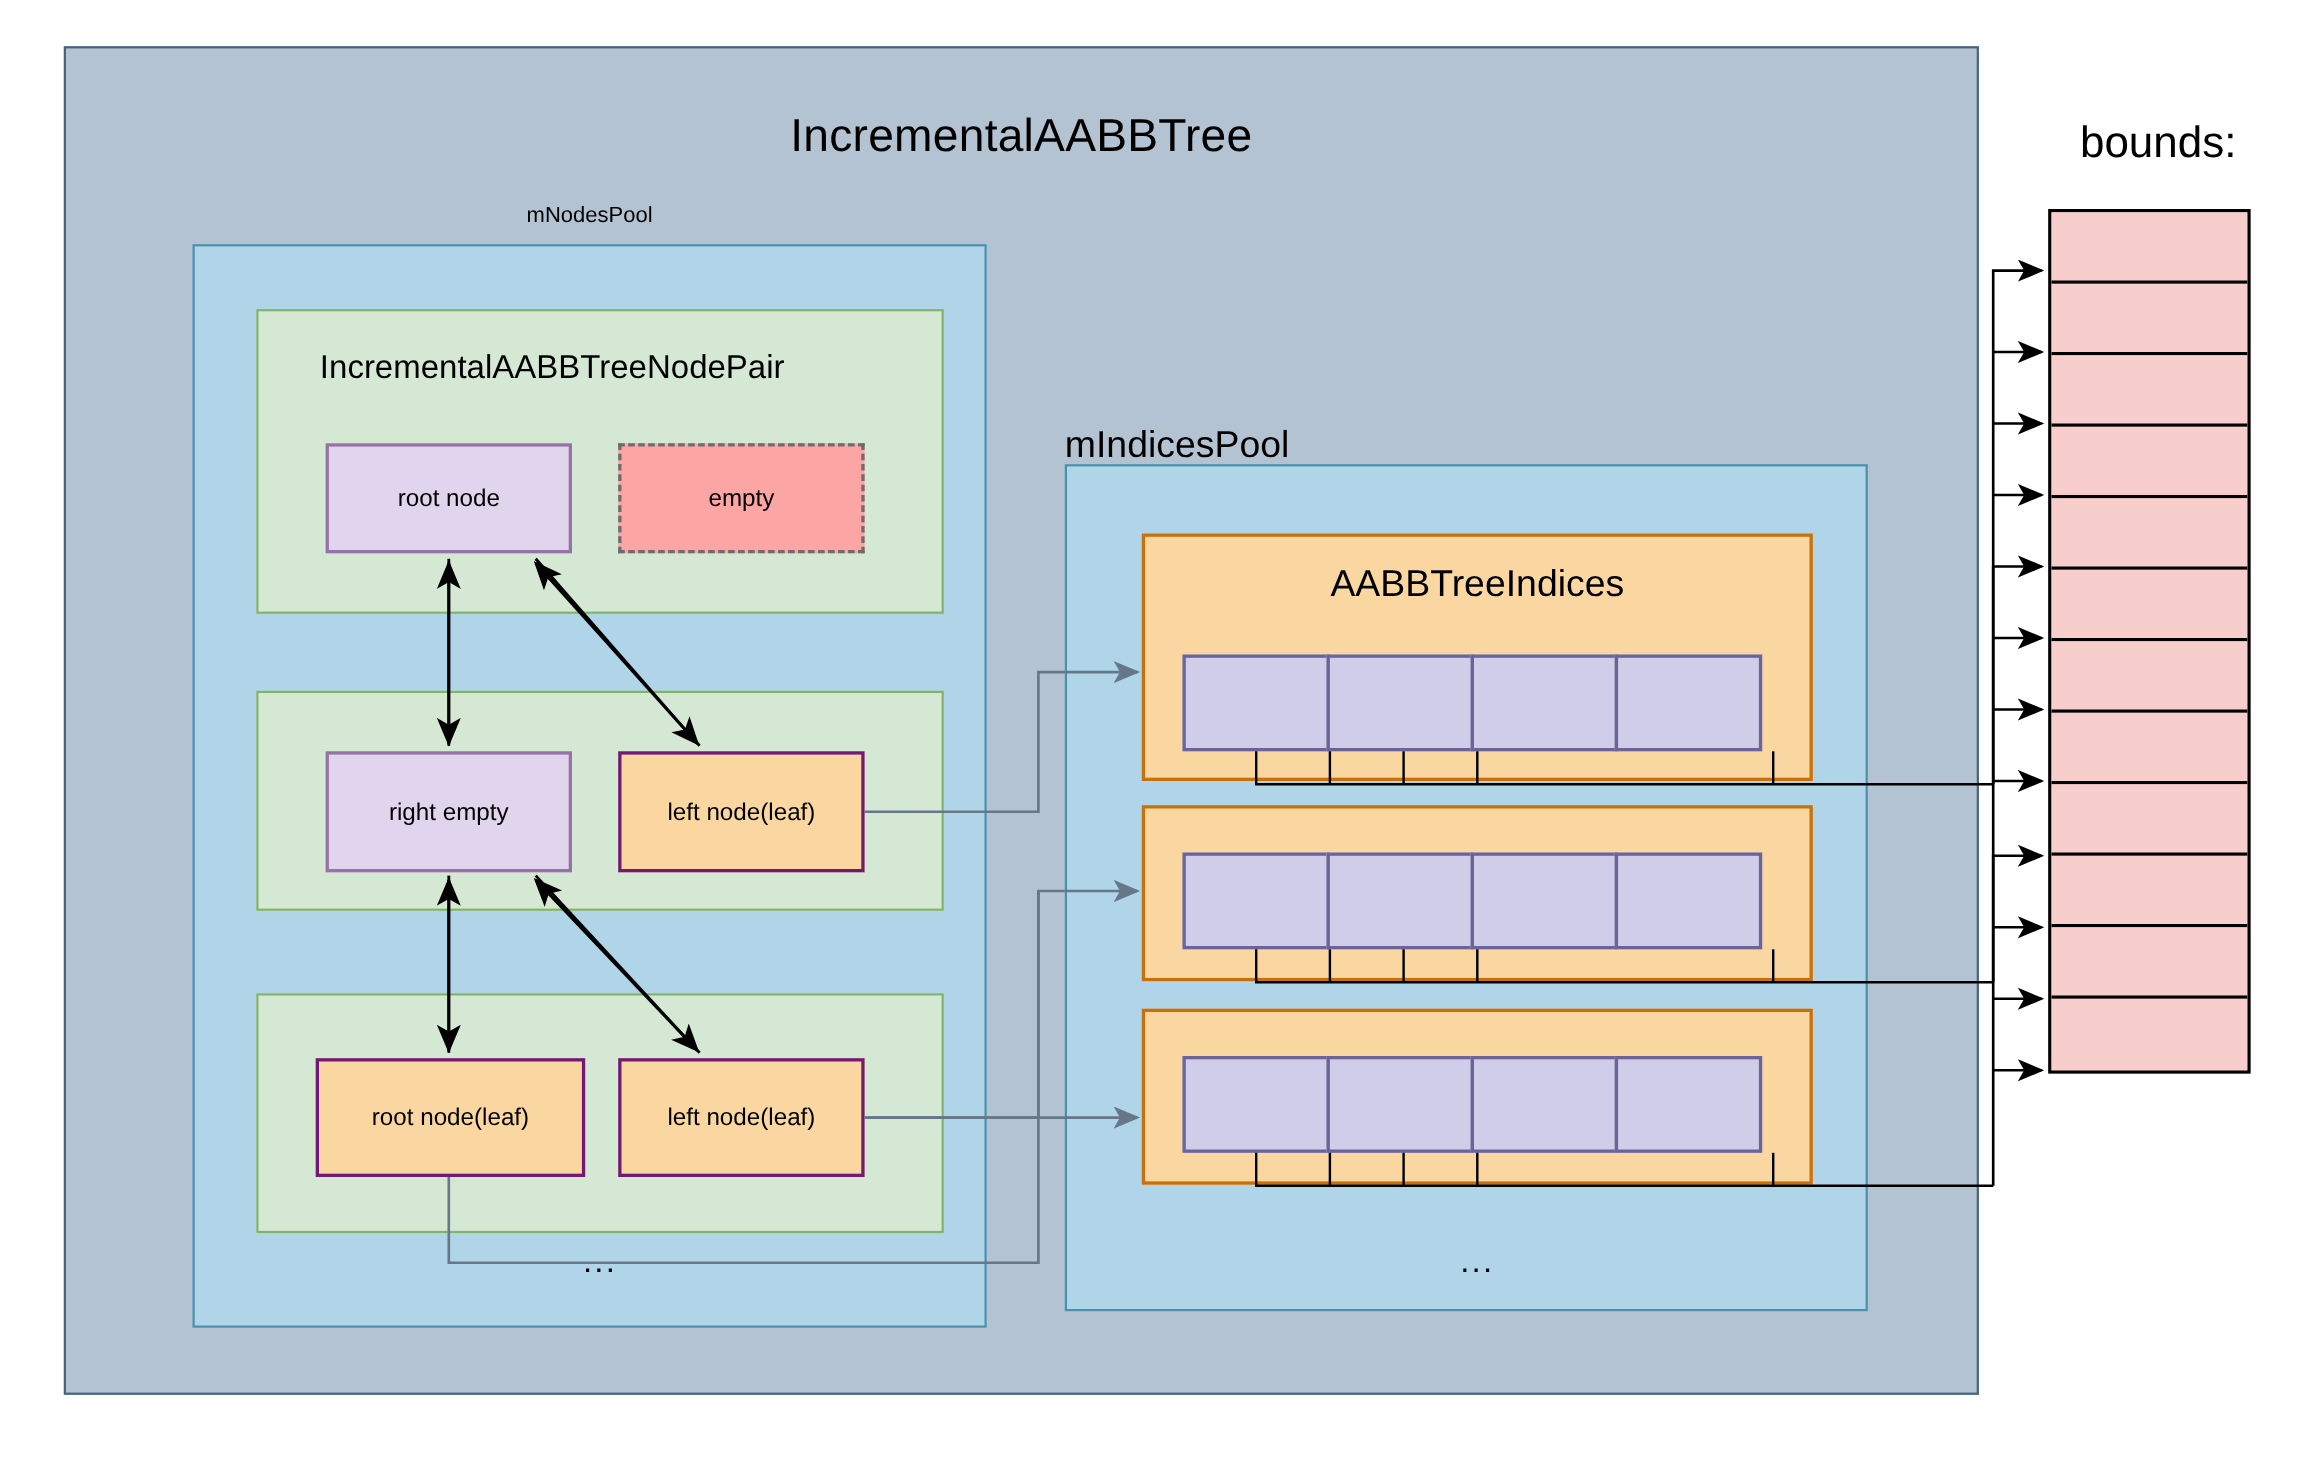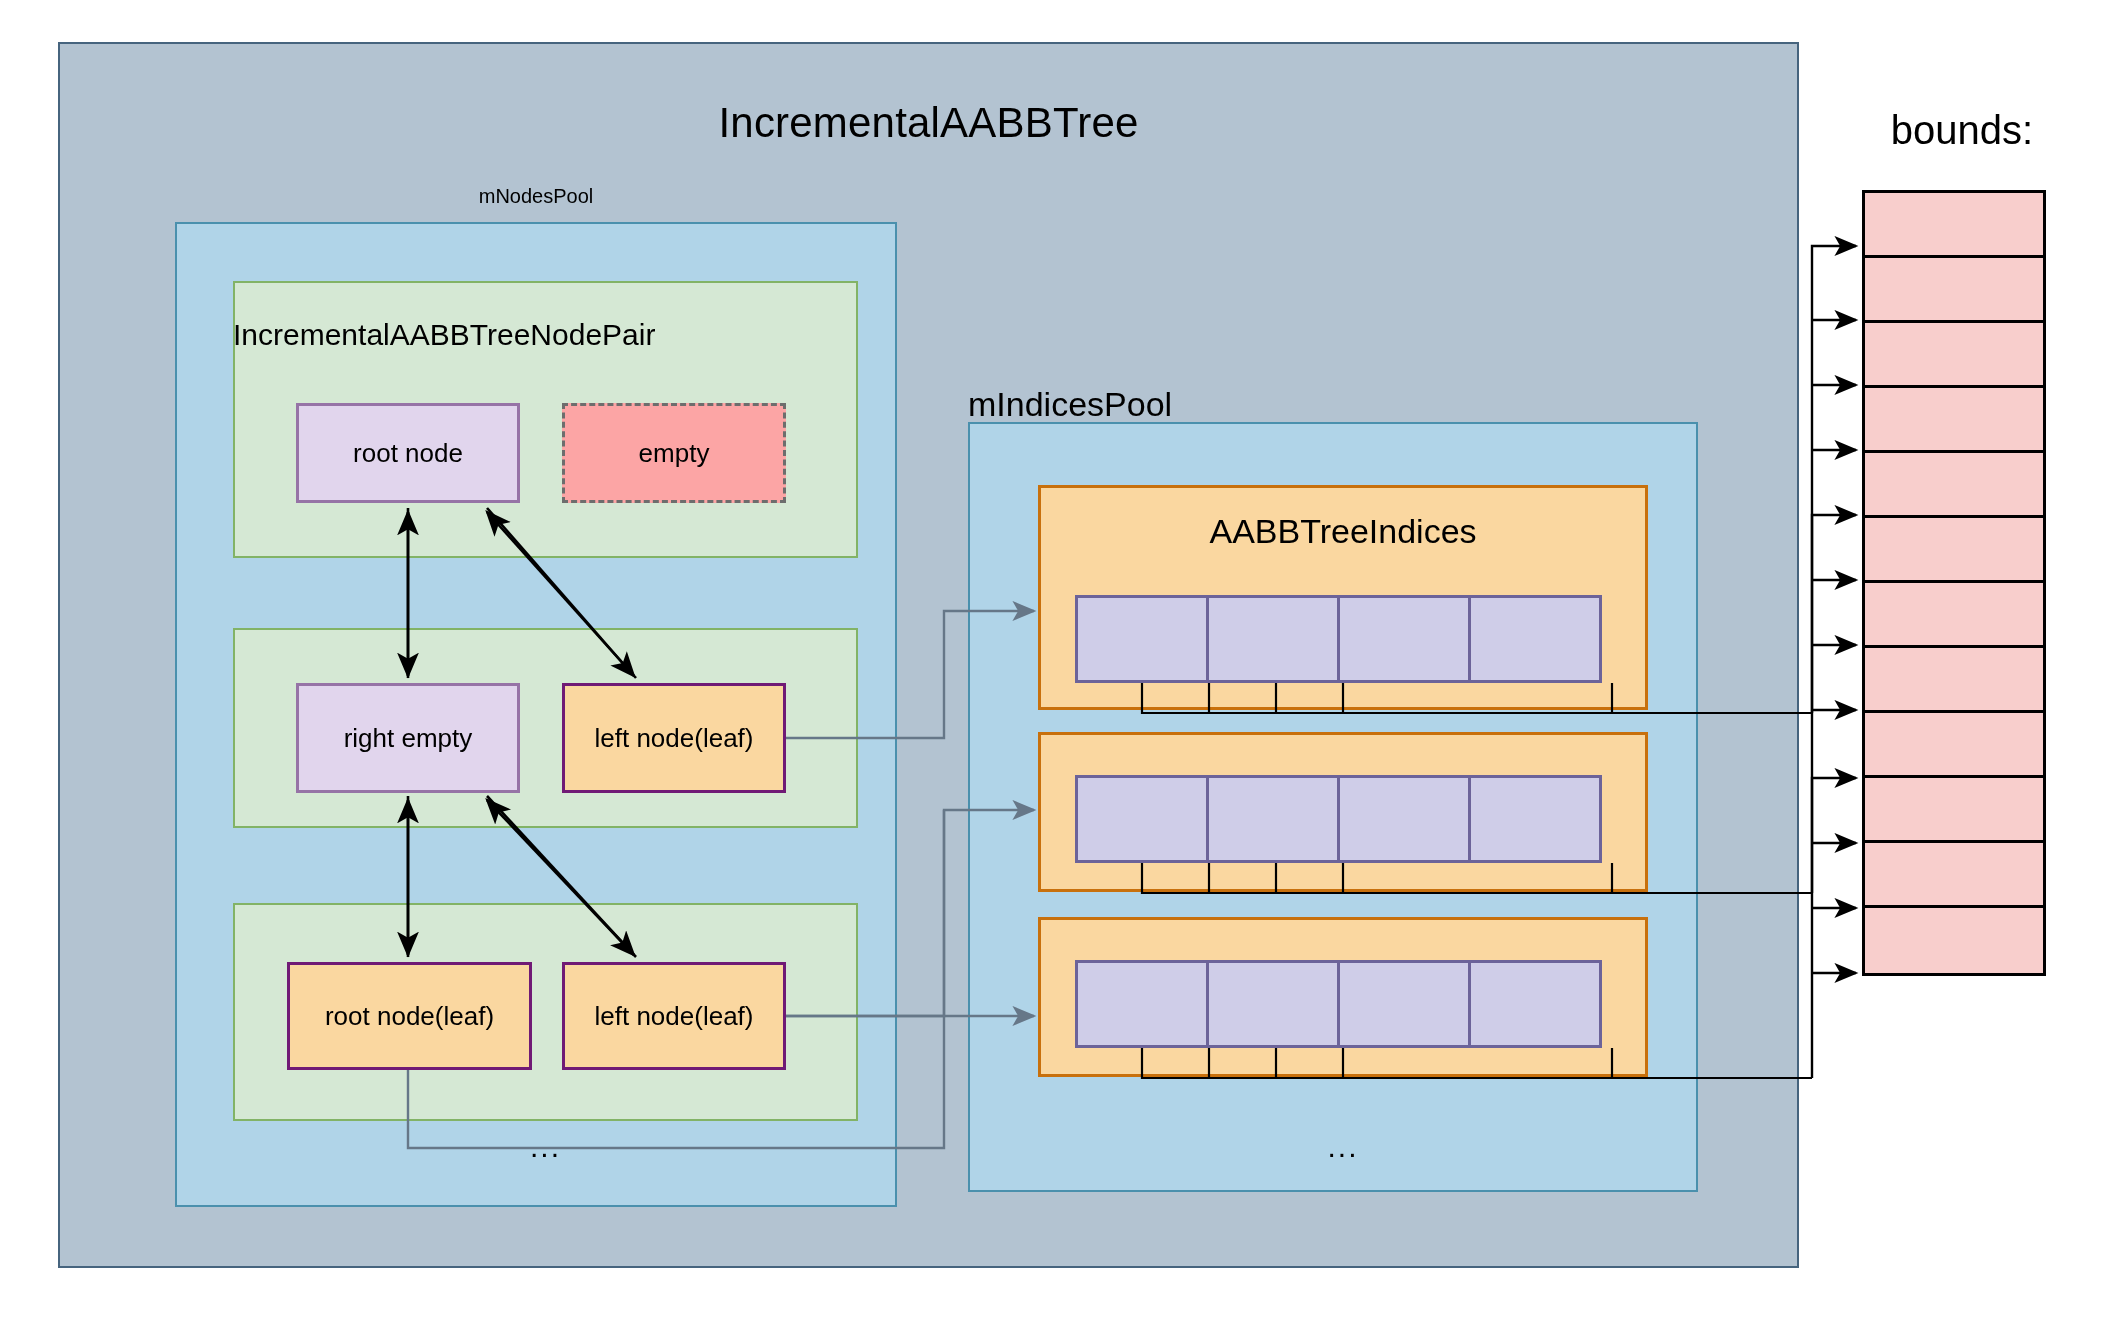--- a/index.html
+++ b/index.html
@@ -19,24 +19,24 @@
   #nodes-pool-label{left:175px;top:185px;width:722px;text-align:center;font-size:20px;}
   #indices-pool{left:968px;top:422px;width:730px;height:770px;
       background:#b0d4e8;border:2px solid #4a90ad;box-sizing:border-box;}
   #indices-pool-label{left:968px;top:385px;width:730px;font-size:34px;}
   
   .pair{position:absolute;background:#d5e8d4;border:2px solid #82b366;
         box-sizing:border-box;}
   #pair-1{left:233px;top:281px;width:625px;height:277px;}
   #pair-2{left:233px;top:628px;width:625px;height:200px;}
   #pair-3{left:233px;top:903px;width:625px;height:218px;}
-  #pair-title{left:233px;top:318px;width:538px;font-size:30px;}
+  #pair-title{left:233px;top:318px;width:538px;text-align:center;font-size:30px;}
   
   .node{position:absolute;display:flex;align-items:center;justify-content:center;
-        font-size:26px;box-sizing:border-box;}
+        font-size:22px;box-sizing:border-box;}
   .node.purple{background:#e1d5ed;border:3px solid #9673a6;}
   .node.orange{background:#fad7a0;border:3px solid #701a75;}
   .node.empty{background:#fca5a5;border:3px dashed #6d6d6d;color:#000;}
   #node-root {left:296px;top:403px;width:224px;height:100px;}
   #node-empty{left:562px;top:403px;width:224px;height:100px;}
   #node-right{left:296px;top:683px;width:224px;height:110px;}
   #node-leftleaf-mid{left:562px;top:683px;width:224px;height:110px;}
   #node-rightleaf{left:287px;top:962px;width:245px;height:108px;}
   #node-leftleaf-bot{left:562px;top:962px;width:224px;height:108px;}
   #nodes-ellipsis{left:233px;top:1130px;width:625px;text-align:center;

